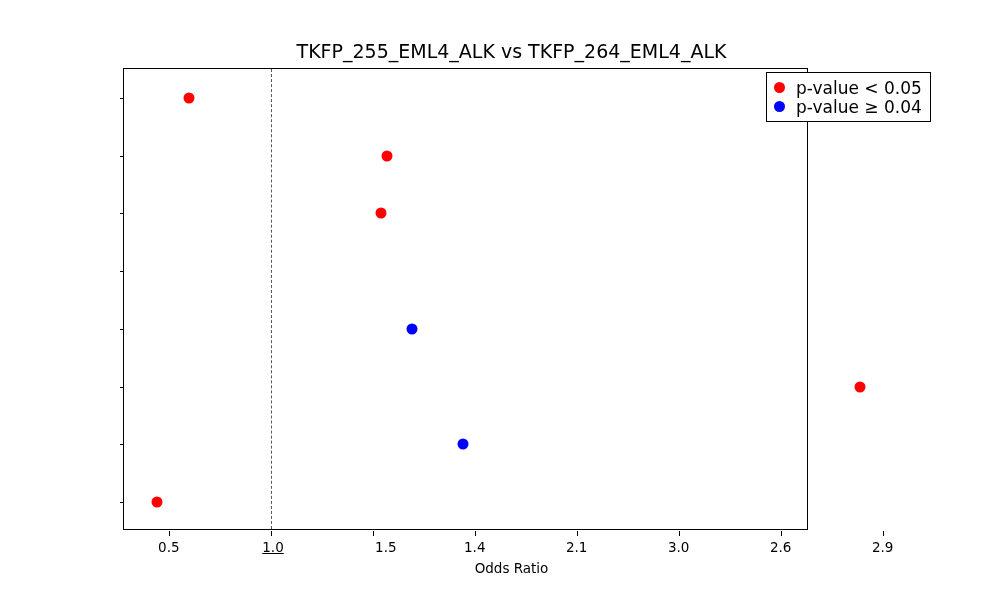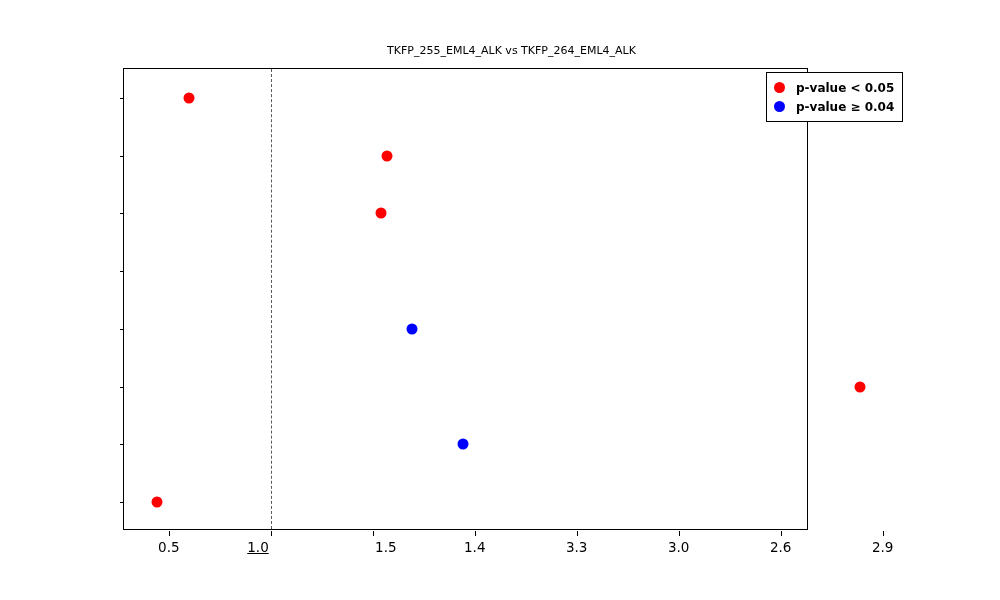--- a/index.html
+++ b/index.html
@@ -19,21 +19,21 @@
     height: 600px;
     background: #ffffff;
   }
   
   #chart-title {
     position: absolute;
     left: 123px;
     top: 42px;
     width: 777px;
     text-align: center;
-    font-size: 11px;
+    font-size: 19px;
     color: #000000;
     line-height: 18px;
     white-space: nowrap;
   }
   
   #plot-area {
     position: absolute;
     left: 123px;
     top: 68px;
     width: 685px;
@@ -112,45 +112,44 @@
     height: 19px;
   }
   .legend-swatch {
     width: 11px;
     height: 11px;
     border-radius: 50%;
     margin-right: 11px;
     flex: 0 0 auto;
   }
   .legend-text {
-    font-size: 12px;
+    font-size: 17px;
     color: #000000;
     white-space: nowrap;
-    font-weight: bold;
   }
 </style>
 </head>
 <body>
 
 <div id="figure">
 
   <div id="chart-title">TKFP_255_EML4_ALK vs TKFP_264_EML4_ALK</div>
 
   <div id="plot-area">
     <div id="plot-inner">
         <div class="xtick-mark" style="left: 44.8661px;"></div>
         <div class="xtick-label" style="left: 44.8661px;">0.5</div>
         <div class="xtick-mark" style="left: 146.835px;"></div>
-        <div class="xtick-label" style="left: 134px; text-decoration: underline;">1.0</div>
+        <div class="xtick-label" style="left: 149px; text-decoration: underline;">1.0</div>
         <div class="xtick-mark" style="left: 248.803px;"></div>
         <div class="xtick-label" style="left: 248.803px; margin-left: 13px;">1.5</div>
         <div class="xtick-mark" style="left: 350.772px;"></div>
         <div class="xtick-label" style="left: 350.772px;">1.4</div>
         <div class="xtick-mark" style="left: 452.74px;"></div>
-        <div class="xtick-label" style="left: 452.74px;">3.3</div>
+        <div class="xtick-label" style="left: 452.74px;">2.1</div>
         <div class="xtick-mark" style="left: 554.709px;"></div>
         <div class="xtick-label" style="left: 554.709px; text-align: center;">3.0</div>
         <div class="xtick-mark" style="left: 656.677px;"></div>
         <div class="xtick-label" style="left: 656.677px;">2.6</div>
         <div class="xtick-mark" style="left: 758.646px;"></div>
         <div class="xtick-label" style="left: 758.646px;">2.9</div>
         <div class="ytick-mark" style="top: 28.875px;"></div>
         <div class="ytick-mark" style="top: 86.625px;"></div>
         <div class="ytick-mark" style="top: 144.375px;"></div>
         <div class="ytick-mark" style="top: 202.125px;"></div>
@@ -162,20 +161,21 @@
         <div class="point" title="Loop: 0.6" style="left: 65.2598px; top: 28.875px; background: rgb(255, 0, 0);"></div>
         <div class="point" title="Bend: 1.57" style="left: 263.079px; top: 86.625px; background: rgb(255, 0, 0);"></div>
         <div class="point" title="Turn: 1.54" style="left: 256.961px; top: 144.375px; background: rgb(255, 0, 0);"></div>
         <div class="point" title="3-10 helix: 1.69" style="left: 287.551px; top: 259.875px; background: rgb(0, 0, 255);"></div>
         <div class="point" title="Strand: 3.89" style="left: 736.213px; top: 317.625px; background: rgb(255, 0, 0);"></div>
         <div class="point" title="Beta-bridge residue: 1.94" style="left: 338.535px; top: 375.375px; background: rgb(0, 0, 255);"></div>
         <div class="point" title="Alpha helix: 0.44" style="left: 32.6299px; top: 433.125px; background: rgb(255, 0, 0);"></div>
       </div>
   </div>
 
+  <div id="xlabel">Odds Ratio</div>
 
   <div id="legend">
       <div class="legend-row">
         <span class="legend-swatch" style="background: rgb(255, 0, 0);"></span>
         <span class="legend-text">p-value &lt; 0.05</span>
       </div>
       <div class="legend-row">
         <span class="legend-swatch" style="background: rgb(0, 0, 255);"></span>
         <span class="legend-text">p-value ≥ 0.04</span>
       </div>

